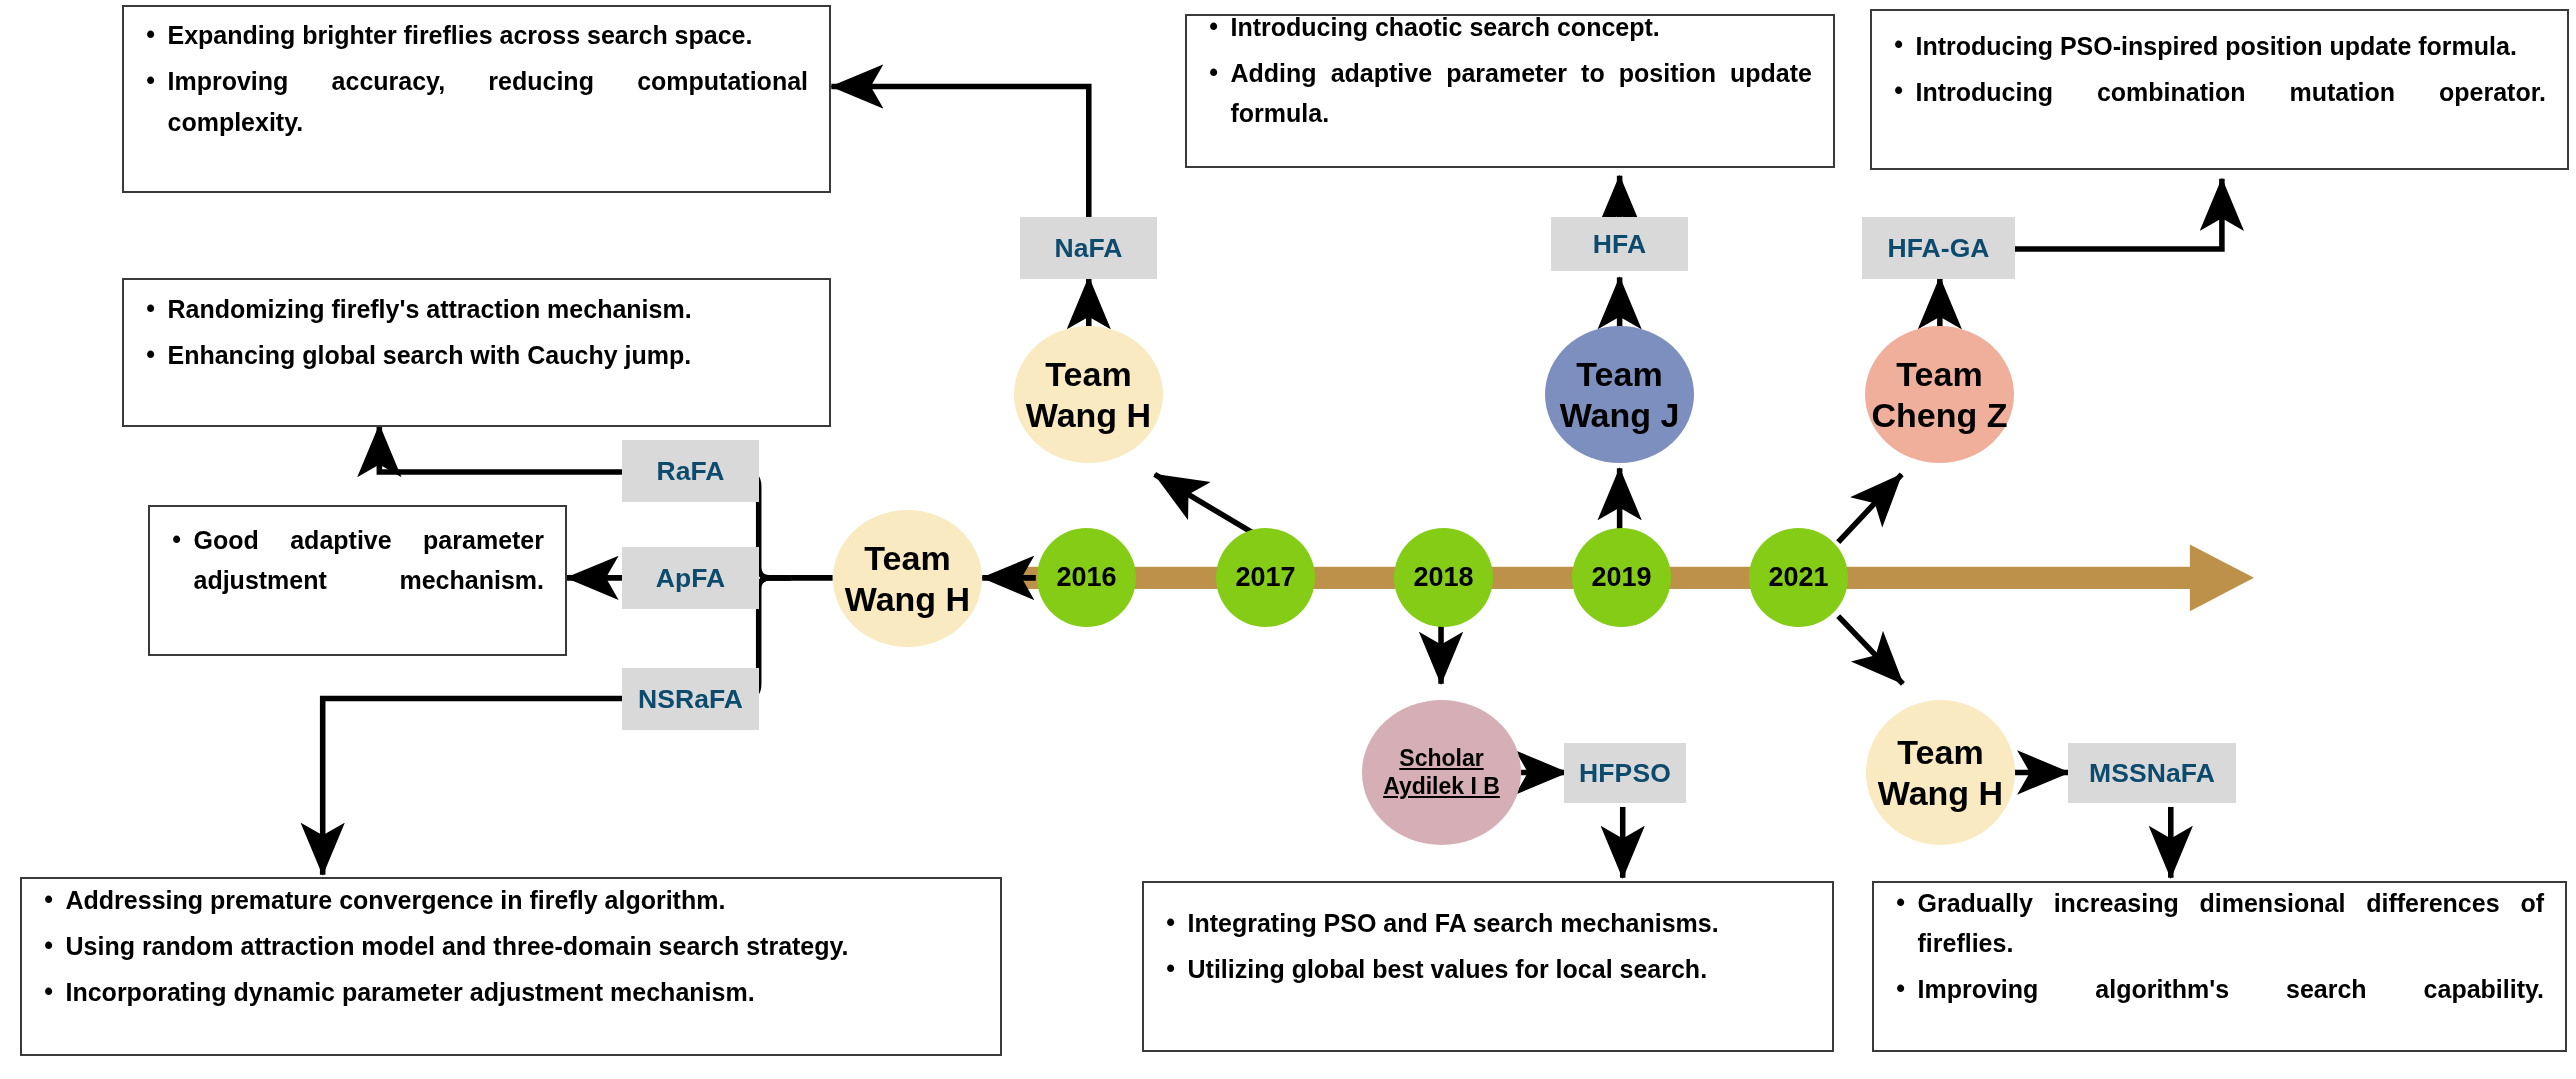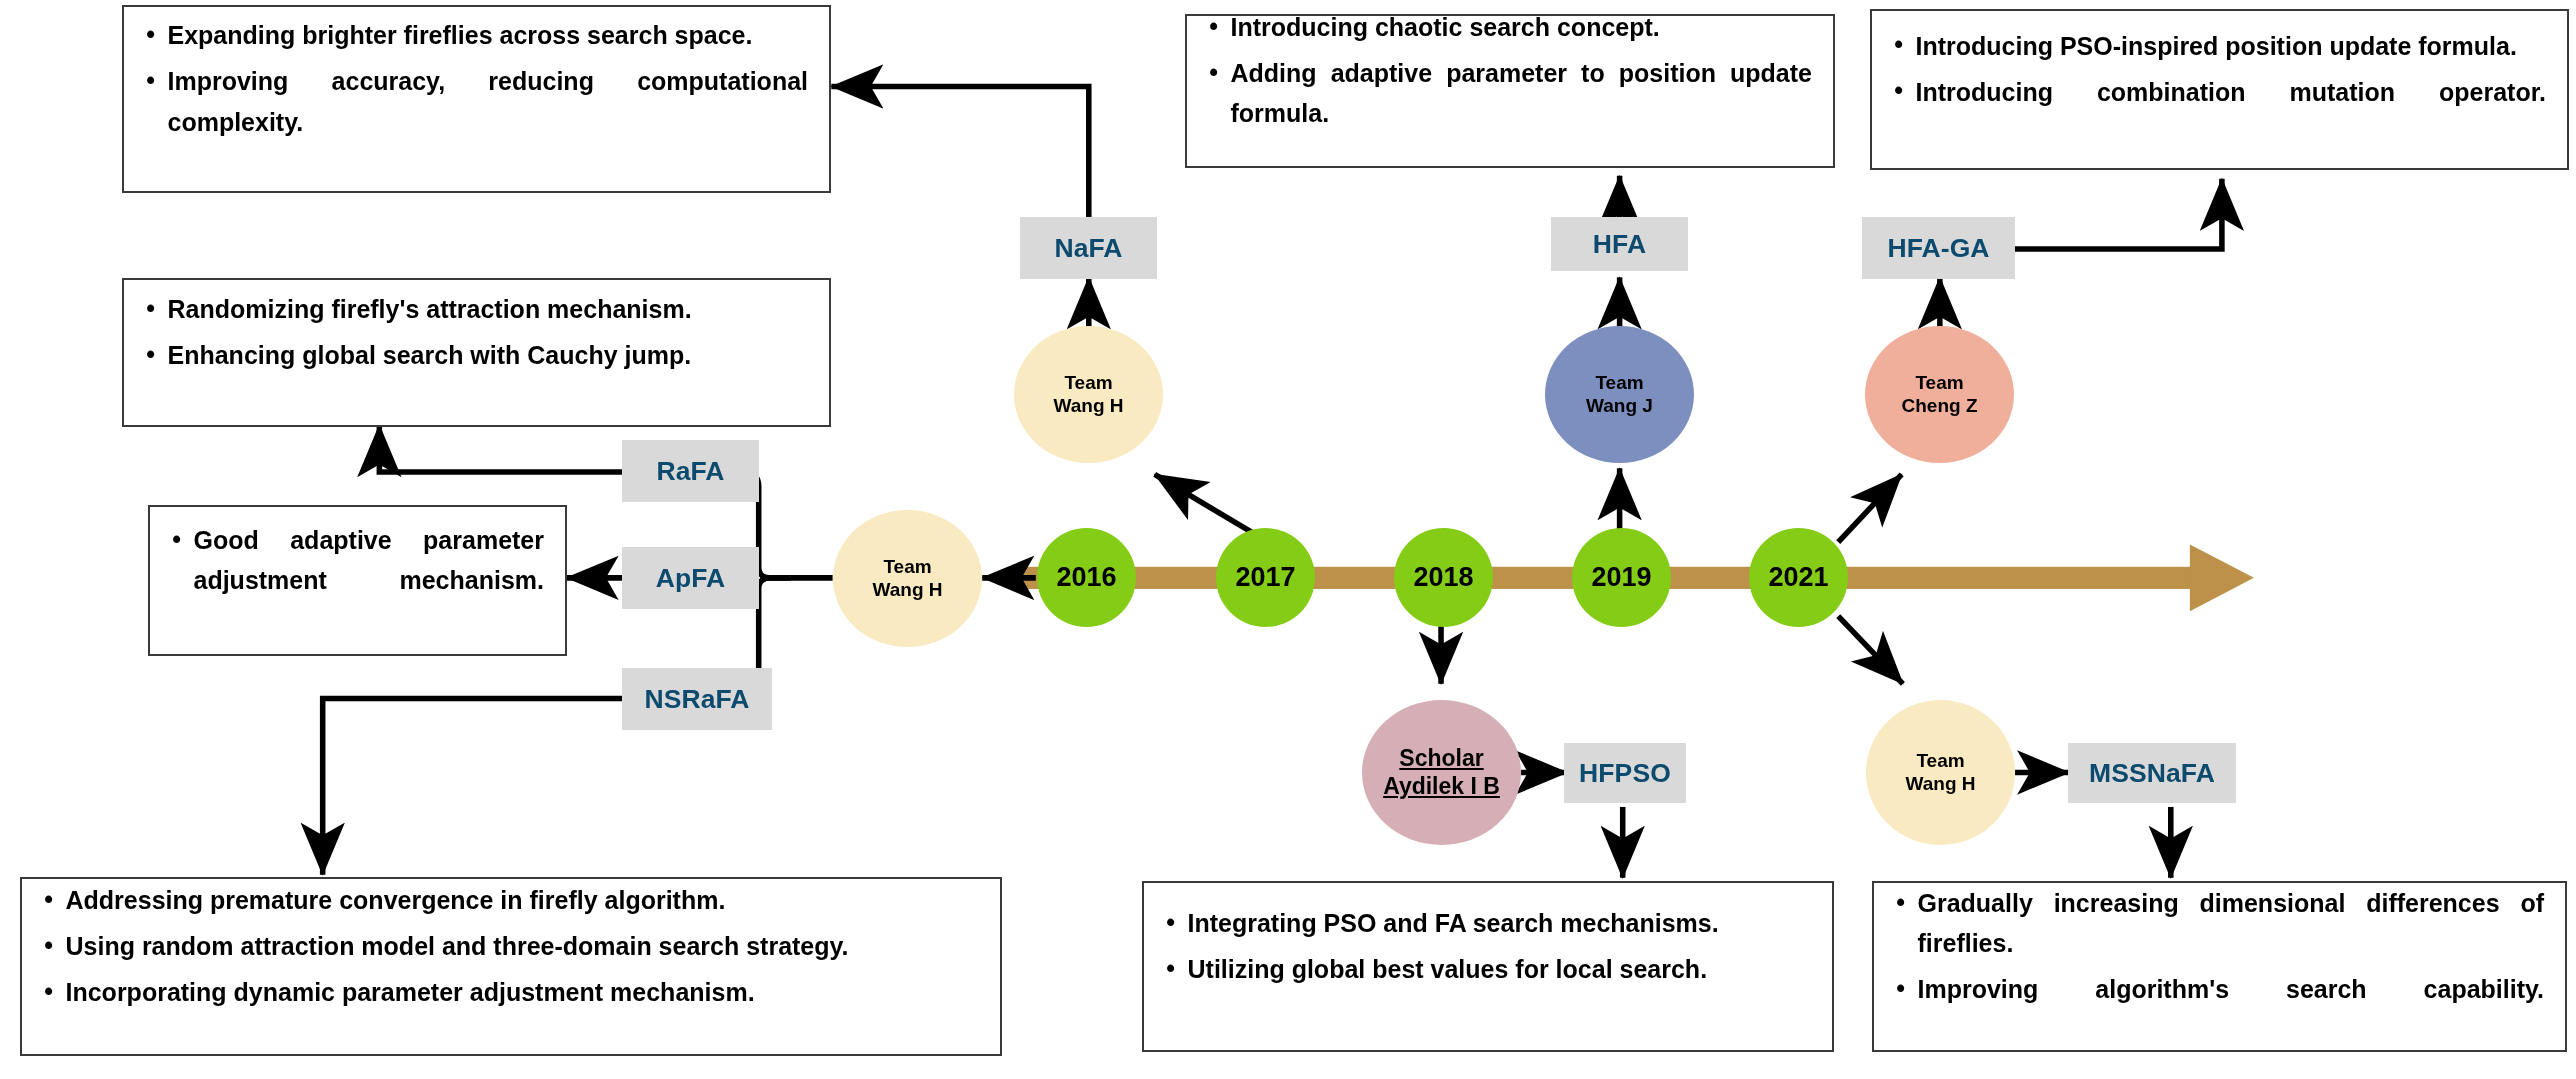--- a/index.html
+++ b/index.html
@@ -93,21 +93,21 @@
     flex-direction: column;
     align-items: center;
     justify-content: center;
     color: #000000;
     font-weight: bold;
     text-align: center;
     line-height: 1.2;
   }
   .node .l1, .node .l2 { display: block; }
 
-  .node-team { font-size: 19px; }
+  .node-team { font-size: 34px; }
   .node-year { font-size: 27px; }
   .node-scholar { font-size: 23px; }
 
   .node-cream  { background: #faeac1; }
   .node-year-c { background: #84cc16; }
   .node-blue   { background: #7d8fbf; }
   .node-salmon { background: #efaf9b; }
   .node-mauve  { background: #d6afb6; }
 </style>
 </head>
@@ -233,21 +233,21 @@
     <ul>
       <li>Gradually increasing dimensional differences of fireflies.</li>
       <li>Improving algorithm's search capability.</li>
     </ul>
   </div>
 
   <div class="tag" style="left:622px; top:440px; width:137px; height:62px;">RaFA</div>
 
   <div class="tag" style="left:622px; top:547px; width:137px; height:62px;">ApFA</div>
 
-  <div class="tag" style="left:622px; top:668px; width:150px; height:62px;">NSRaFA</div>
+  <div class="tag" style="left:622px; top:668px; width:137px; height:62px;">NSRaFA</div>
 
   <div class="tag" style="left:1020px; top:217px; width:137px; height:62px;">NaFA</div>
 
   <div class="tag" style="left:1551px; top:217px; width:137px; height:54px;">HFA</div>
 
   <div class="tag" style="left:1862px; top:217px; width:153px; height:62px;">HFA-GA</div>
 
   <div class="tag" style="left:1564px; top:743px; width:122px; height:60px;">HFPSO</div>
 
   <div class="tag" style="left:2068px; top:743px; width:168px; height:60px;">MSSNaFA</div>

